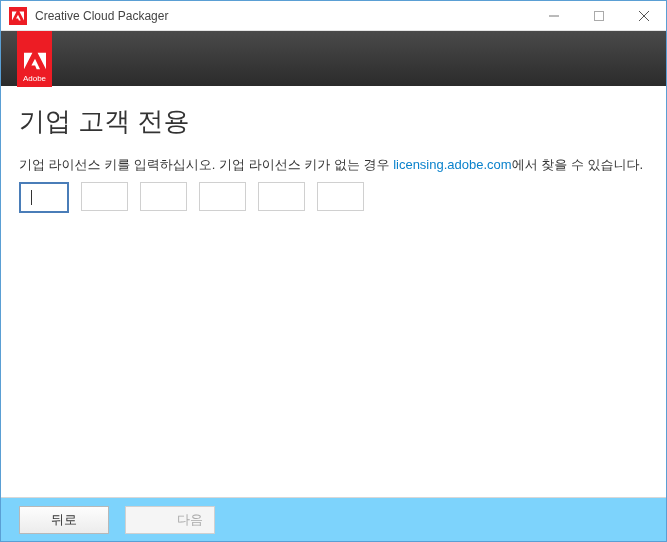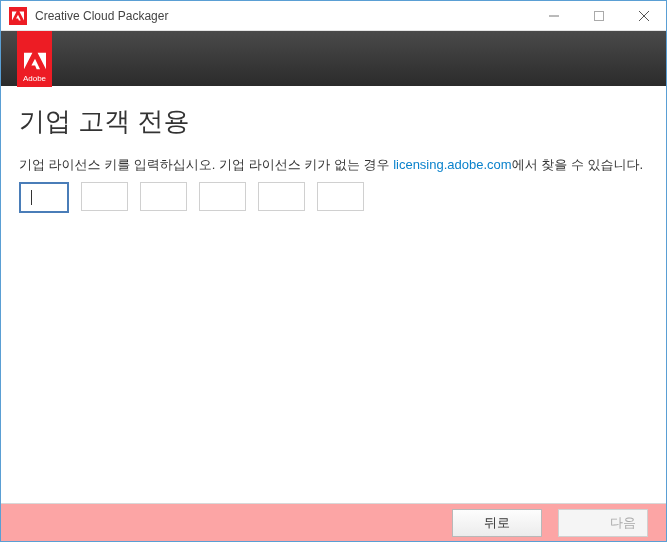--- a/index.html
+++ b/index.html
@@ -123,26 +123,26 @@
       font-size: 13px;
       text-align: center;
       outline: none;
     }
     .license-box.focused {
       border: 2px solid #4a7db8;
       width: 50px;
       height: 31px;
     }
     .footer {
-      height: 38px;
+      height: 44px;
       border-top: 1px solid #d8d8d8;
-      background: #fca5a5;
-      display: flex;
-      align-items: center;
-      justify-content: flex-end;
+      background: #7dd3fc;
+      display: flex;
+      align-items: center;
+      justify-content: flex-start;
       padding: 0 18px;
       gap: 16px;
     }
     .btn {
       min-width: 90px;
       height: 28px;
       border: 1px solid #b8b8b8;
       background: linear-gradient(180deg, #fdfdfd 0%, #ececec 100%);
       font-size: 13px;
       color: #333;

